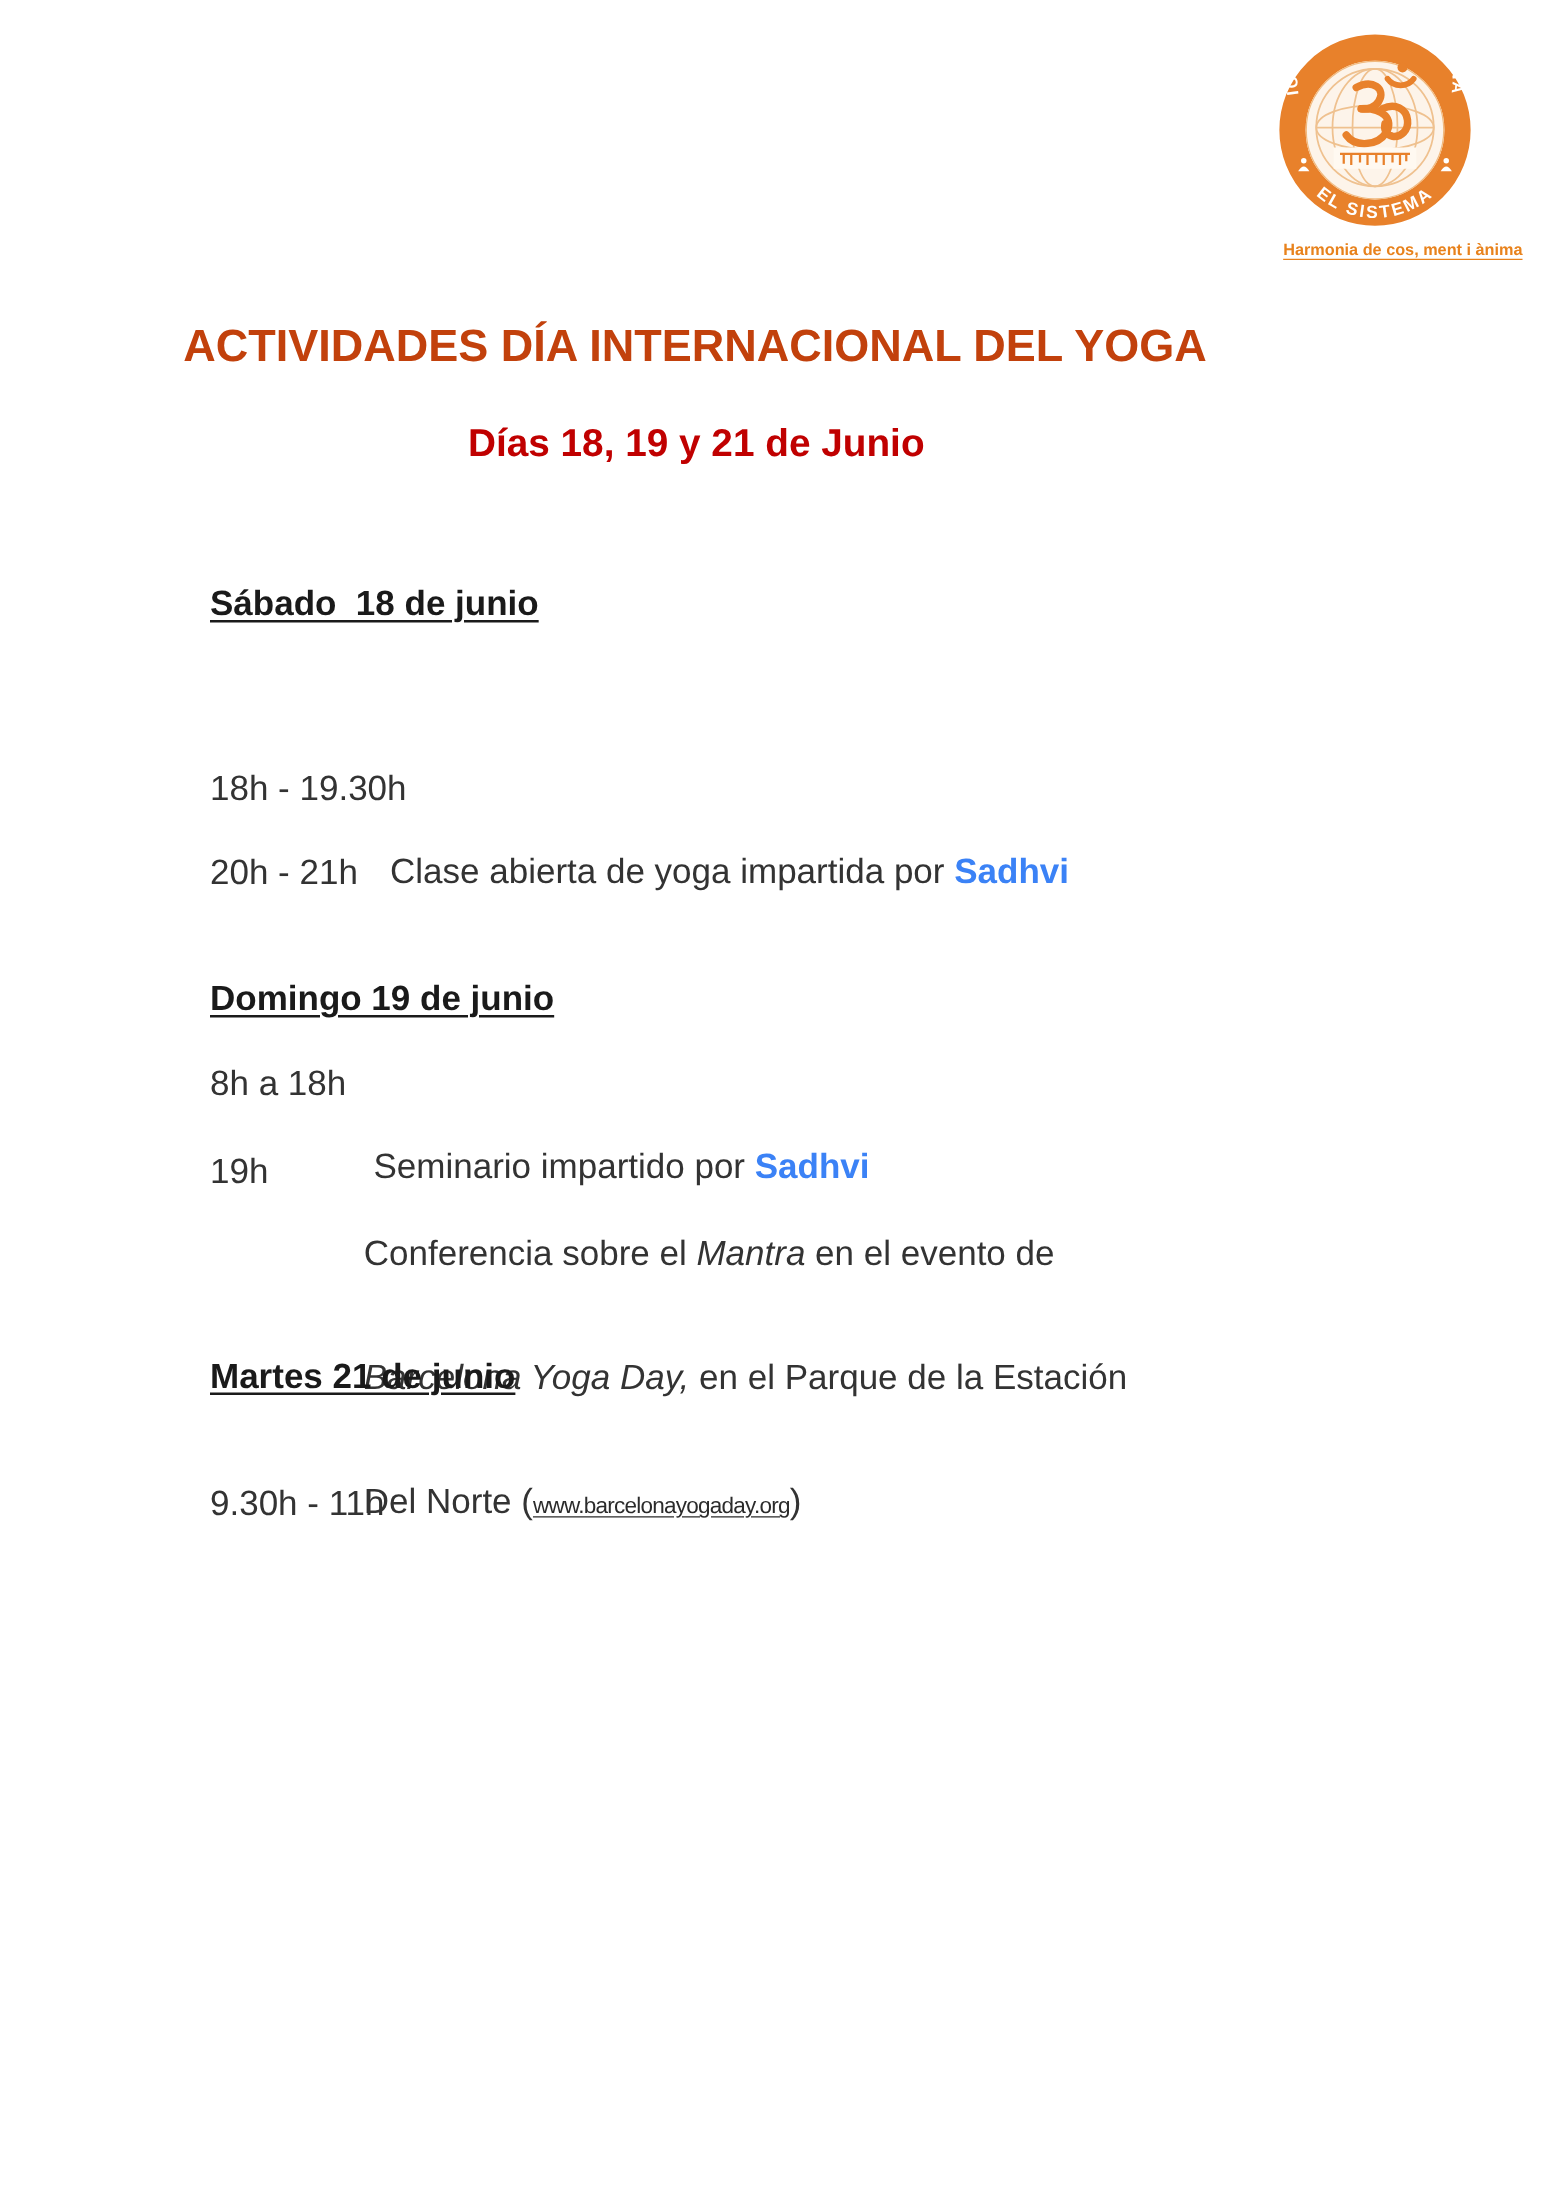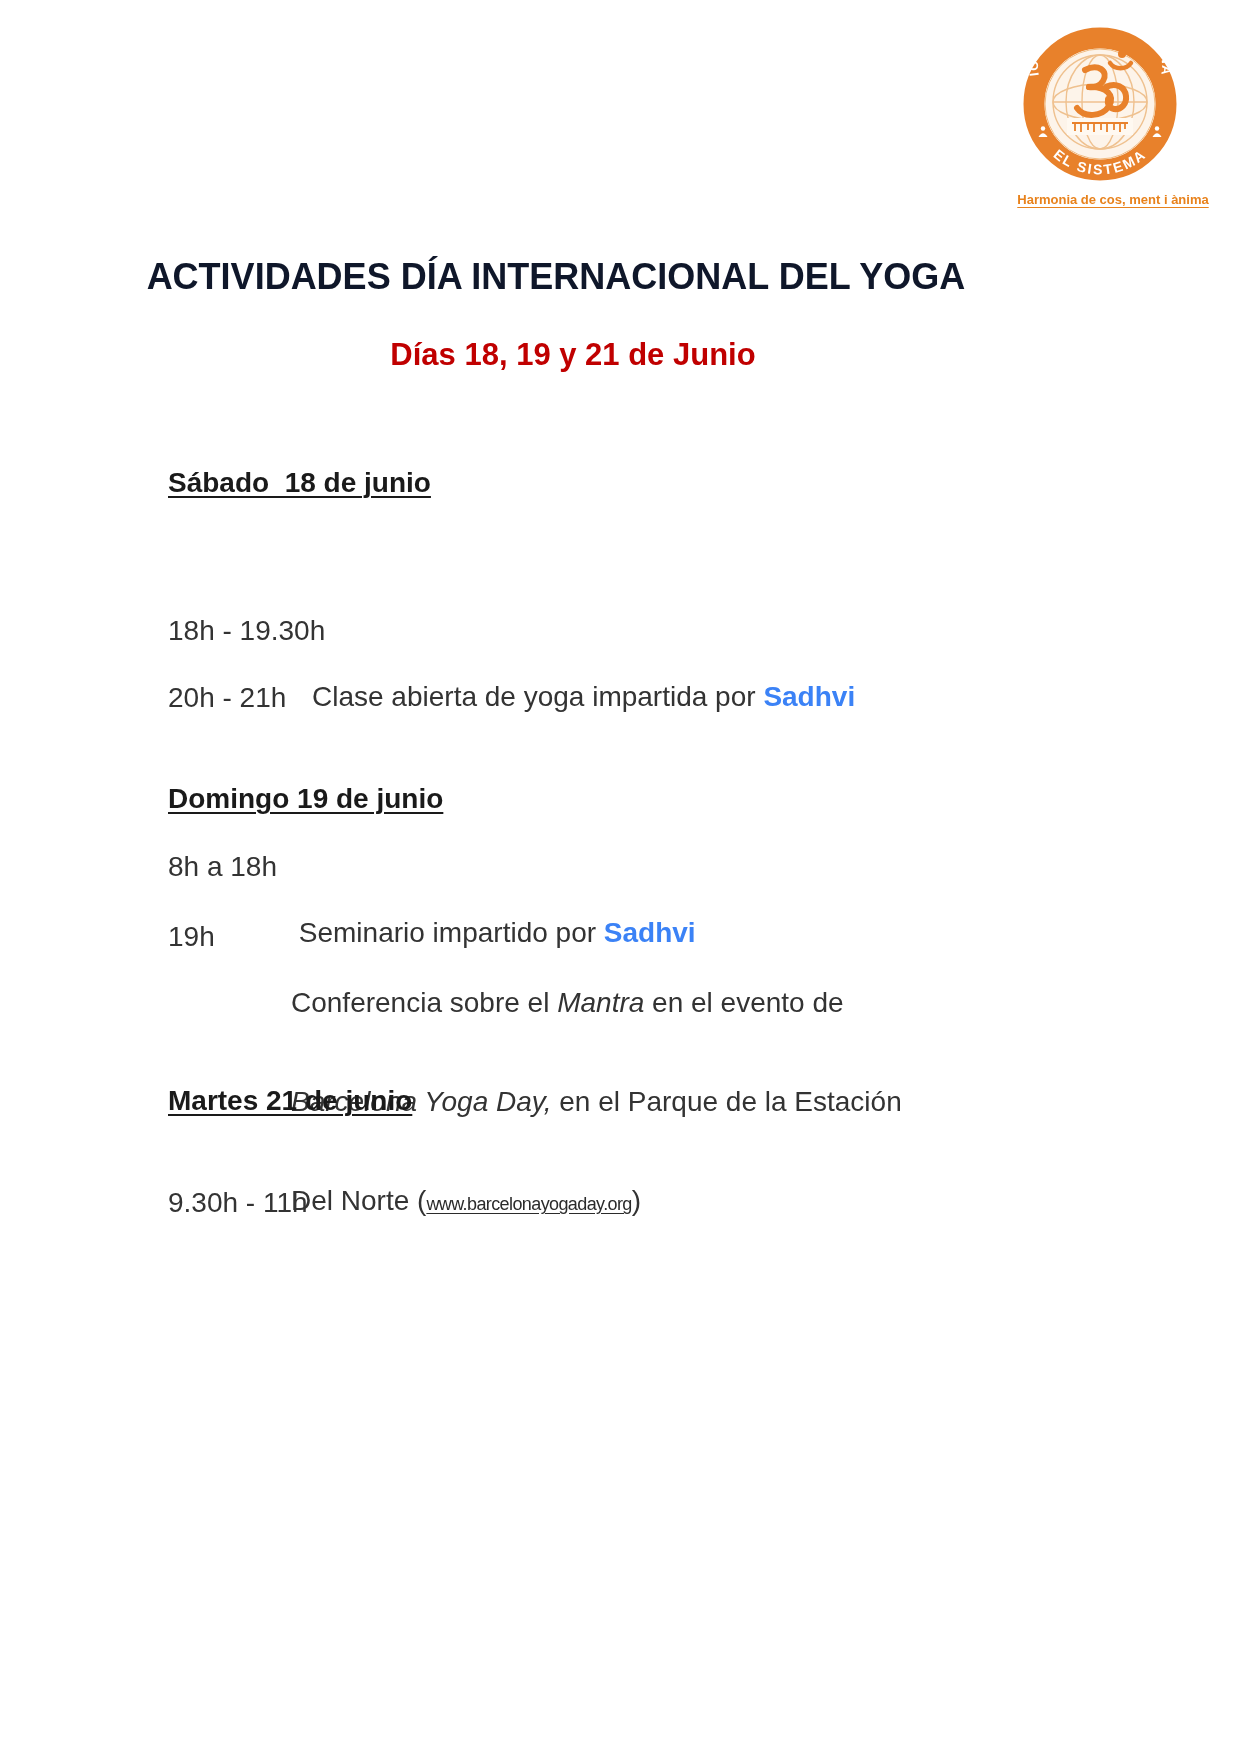--- a/index.html
+++ b/index.html
@@ -9,44 +9,43 @@
     font-family:"Liberation Sans","DejaVu Sans",sans-serif;
     position:relative;
     overflow:hidden;
   }
   .page{position:absolute;inset:0;background:#ffffff;}
 
   
   .logo-wrap{position:absolute;left:1022px;top:26px;width:156px;height:156px;}
   .logo-tagline{
     position:absolute;left:1008px;top:192px;width:210px;
-    text-align:center;
+    text-align:right;
     font-size:13px;font-weight:bold;
     color:#E8821C;
     text-decoration:underline;
     text-underline-offset:3px;
     white-space:nowrap;
   }
 
   
   .doc-title{
     position:absolute;left:0;top:256px;width:1112px;
     text-align:center;
     font-size:36px;font-weight:bold;
-    color:#0f172a;
+    color:#c2410c;
     letter-spacing:0px;
     white-space:pre;
   }
   .doc-subtitle{
     position:absolute;left:0;top:337px;width:1114px;
     text-align:center;
     font-size:31px;font-weight:bold;
     color:#C00000;
     white-space:pre;
-    padding-left:16px;
   }
 
   
   .sec-heading{
     position:absolute;left:168px;
     font-size:28px;font-weight:bold;
     color:#1A1A1A;
     text-decoration:underline;
     text-decoration-thickness:2px;
     text-underline-offset:4px;

